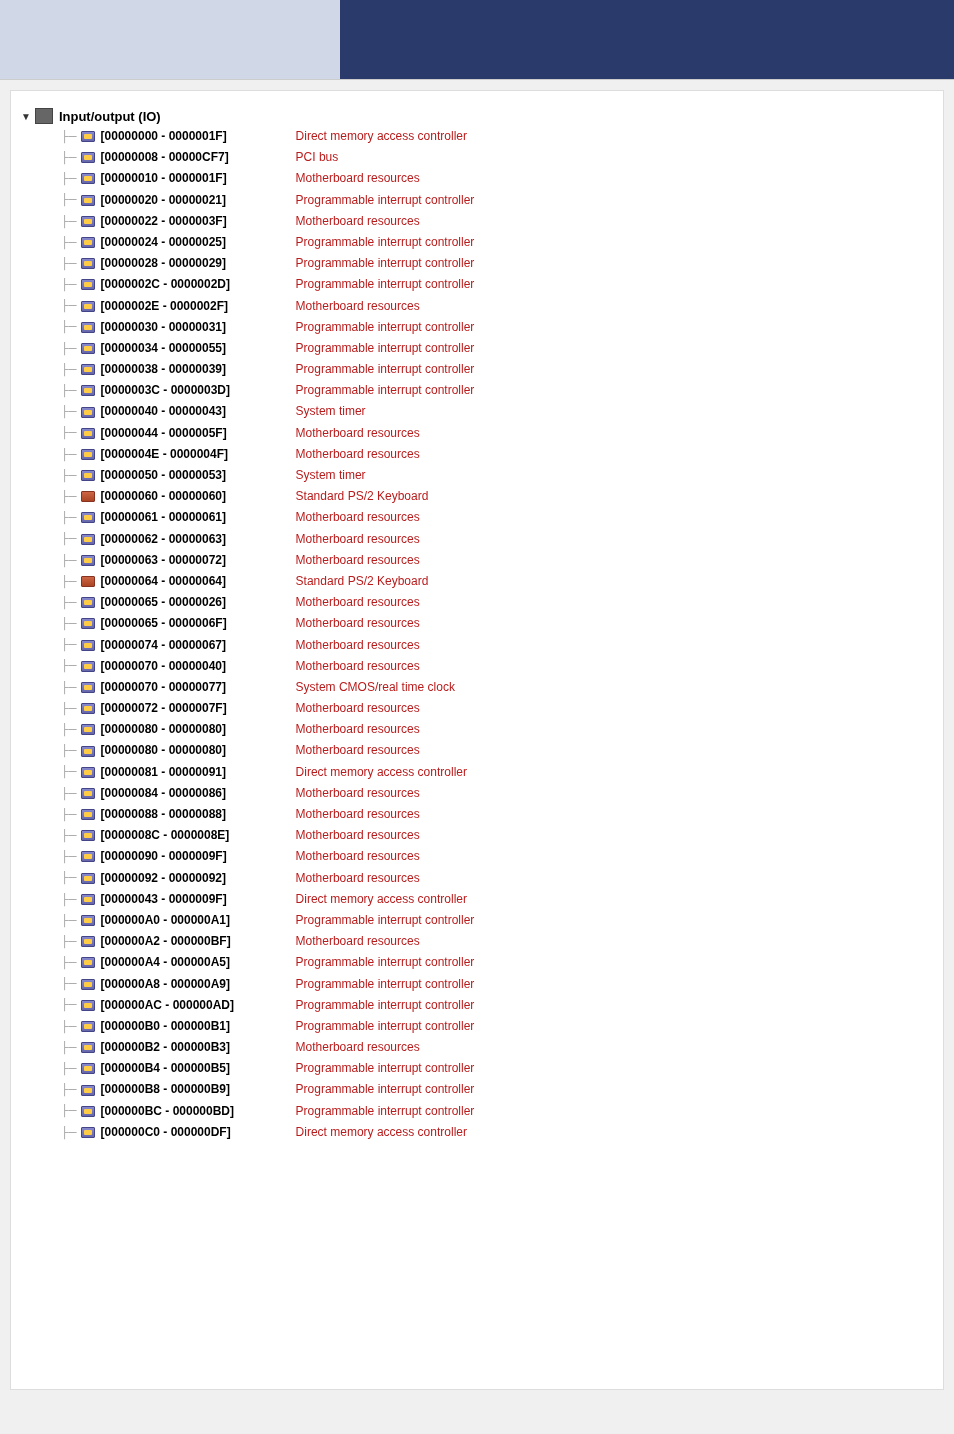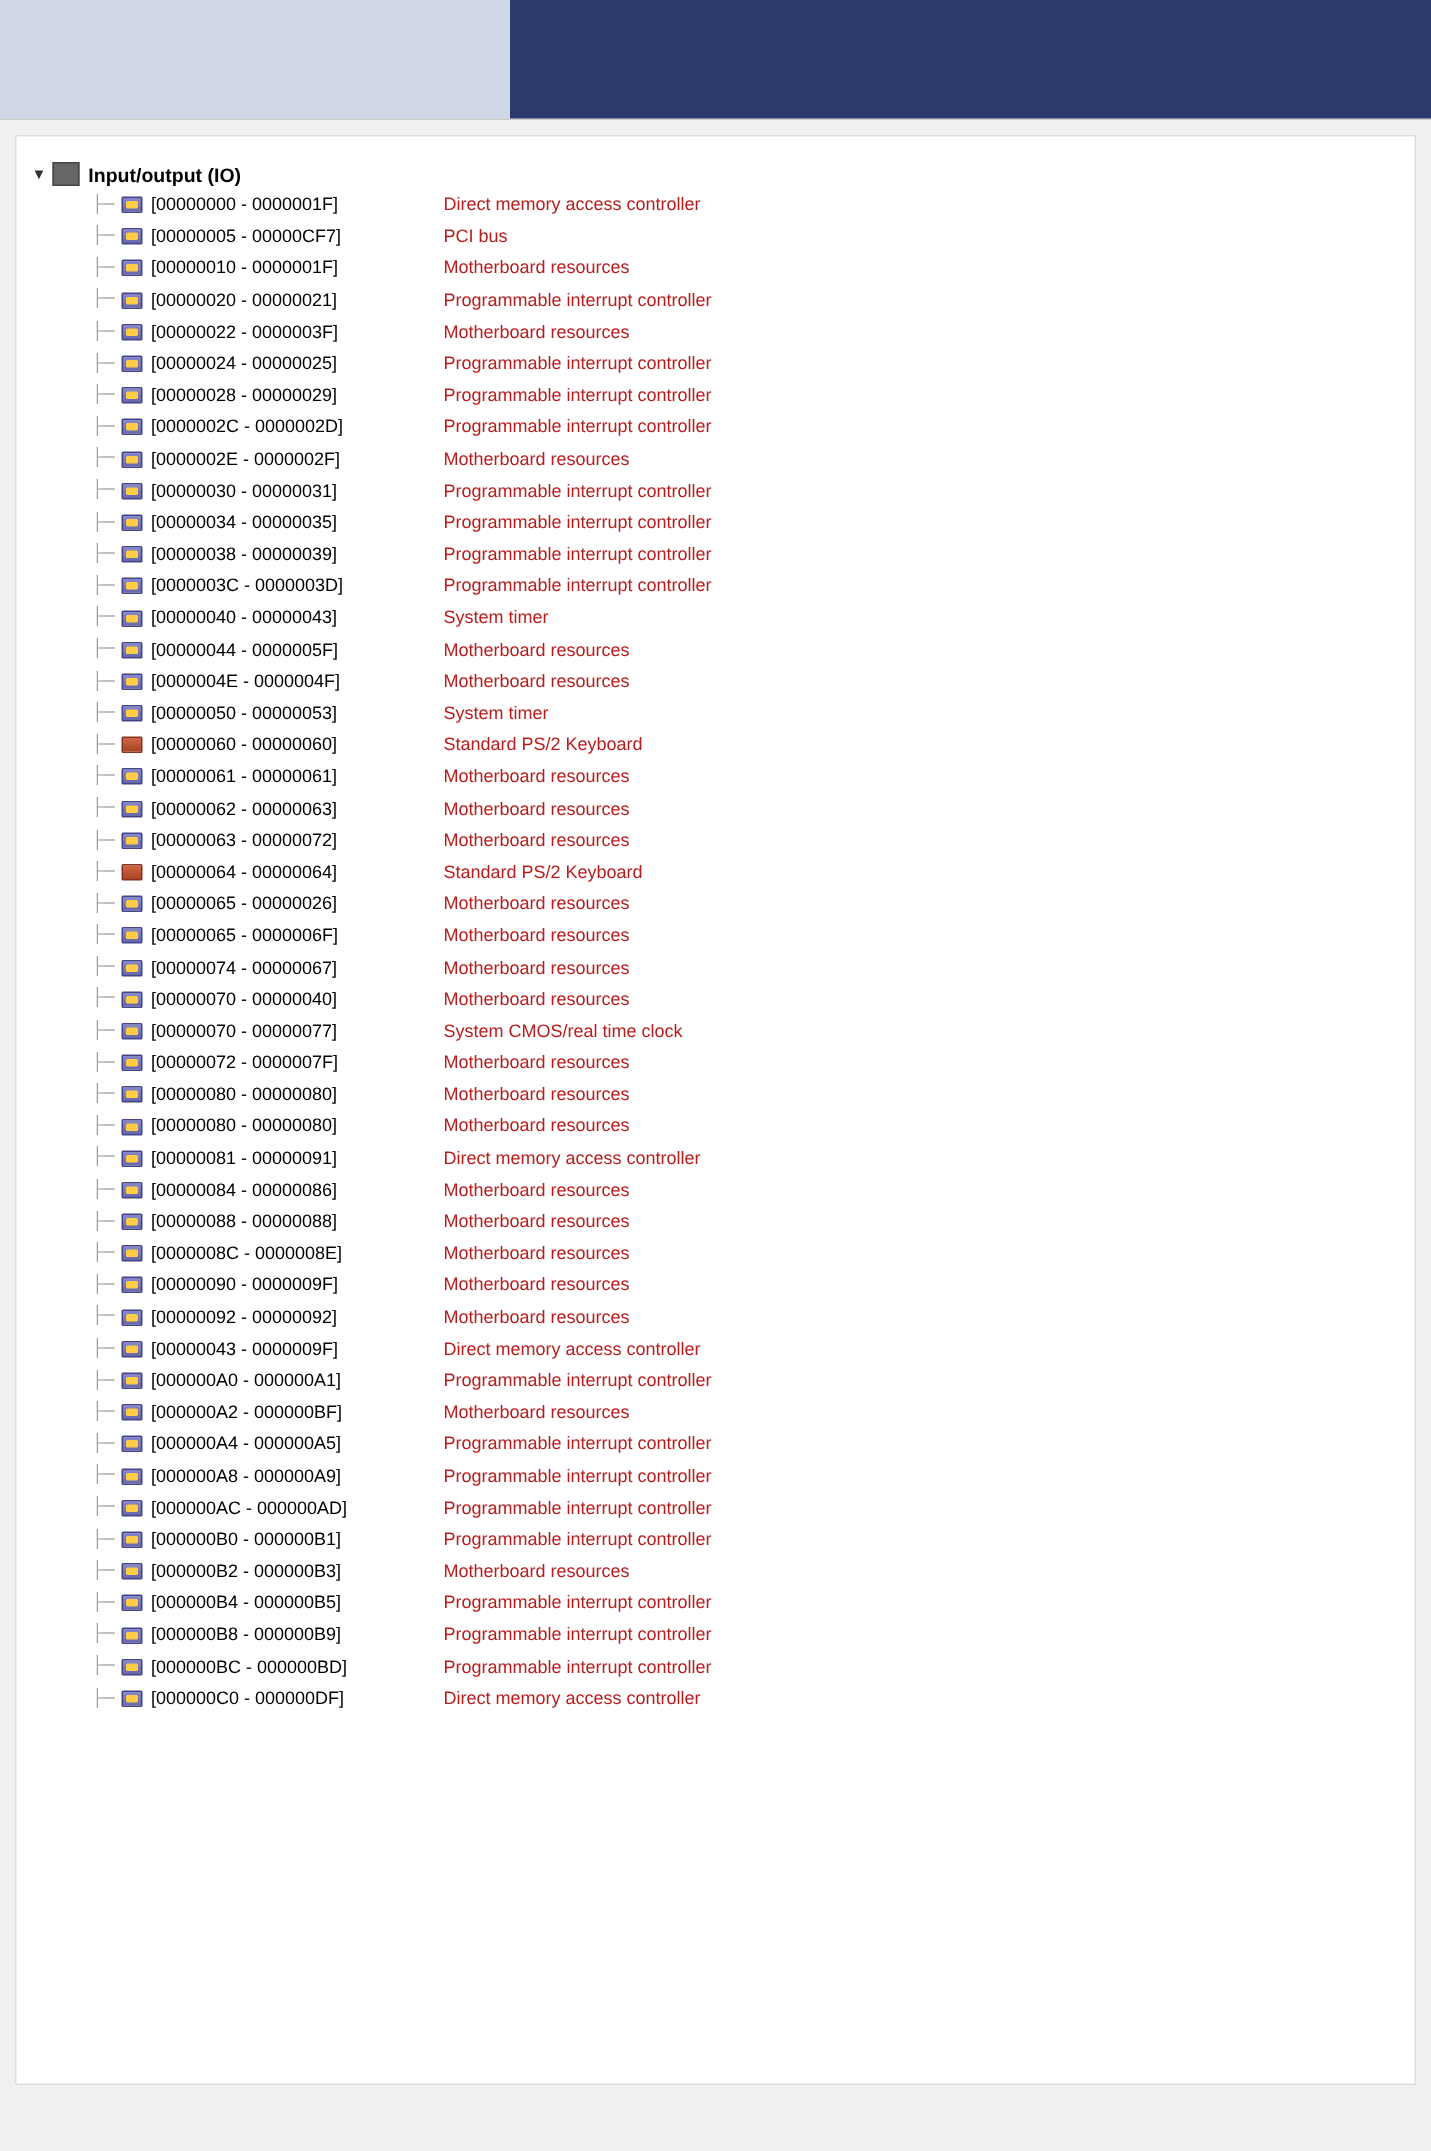--- a/index.html
+++ b/index.html
@@ -99,20 +99,21 @@
     }
     .tree-connector {
       color: #999;
       margin-right: 2px;
       font-size: 11px;
     }
     .address {
       display: inline-block;
       min-width: 195px;
       color: #000;
+      font-weight: bold;
     }
     .description {
       color: #b91c1c;
     }
     .root-icon {
       width: 18px;
       height: 16px;
       background: #666;
       border: 1px solid #444;
       margin-right: 6px;
@@ -141,21 +142,21 @@
             <div class="icon-chip"></div>
           </span>
           <span class="address">[00000000 - 0000001F]</span>
           <span class="description">Direct memory access controller</span>
         </div>
         <div class="tree-item">
           <span class="tree-connector">├─</span>
           <span class="item-icon">
             <div class="icon-chip"></div>
           </span>
-          <span class="address">[00000005 - 00000CF7]</span>
+          <span class="address">[00000008 - 00000CF7]</span>
           <span class="description">PCI bus</span>
         </div>
         <div class="tree-item">
           <span class="tree-connector">├─</span>
           <span class="item-icon">
             <div class="icon-chip"></div>
           </span>
           <span class="address">[00000010 - 0000001F]</span>
           <span class="description">Motherboard resources</span>
         </div>
@@ -213,21 +214,21 @@
             <div class="icon-chip"></div>
           </span>
           <span class="address">[00000030 - 00000031]</span>
           <span class="description">Programmable interrupt controller</span>
         </div>
         <div class="tree-item">
           <span class="tree-connector">├─</span>
           <span class="item-icon">
             <div class="icon-chip"></div>
           </span>
-          <span class="address">[00000034 - 00000035]</span>
+          <span class="address">[00000034 - 00000055]</span>
           <span class="description">Programmable interrupt controller</span>
         </div>
         <div class="tree-item">
           <span class="tree-connector">├─</span>
           <span class="item-icon">
             <div class="icon-chip"></div>
           </span>
           <span class="address">[00000038 - 00000039]</span>
           <span class="description">Programmable interrupt controller</span>
         </div>

